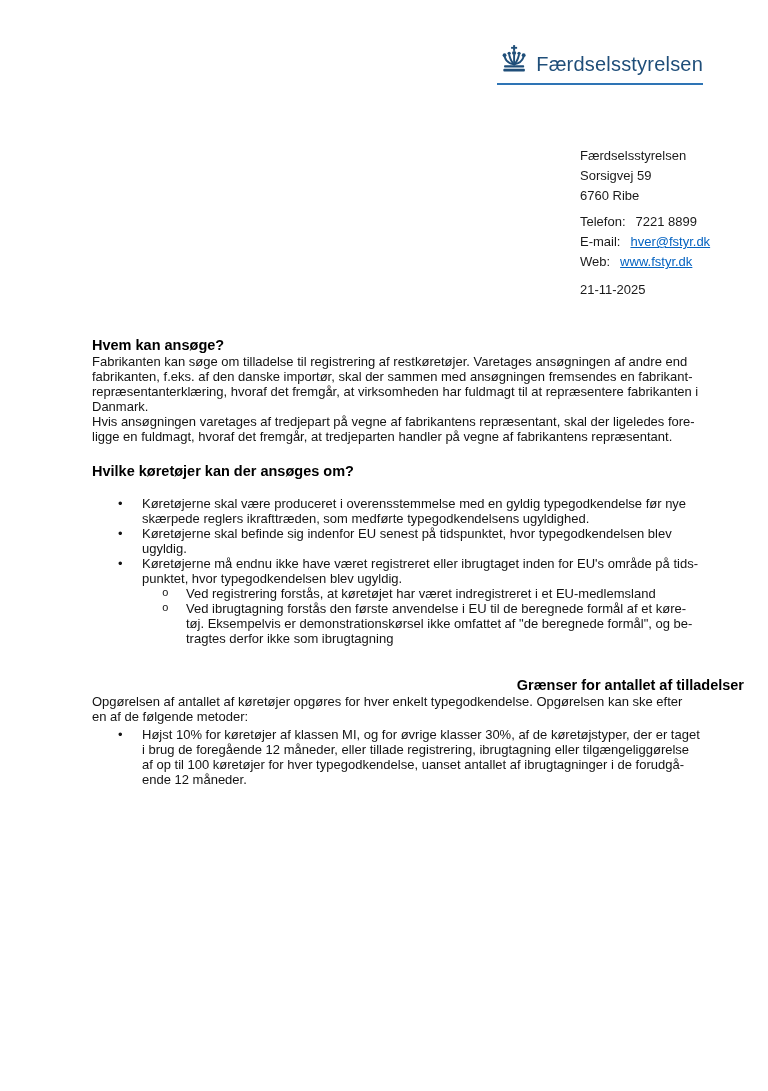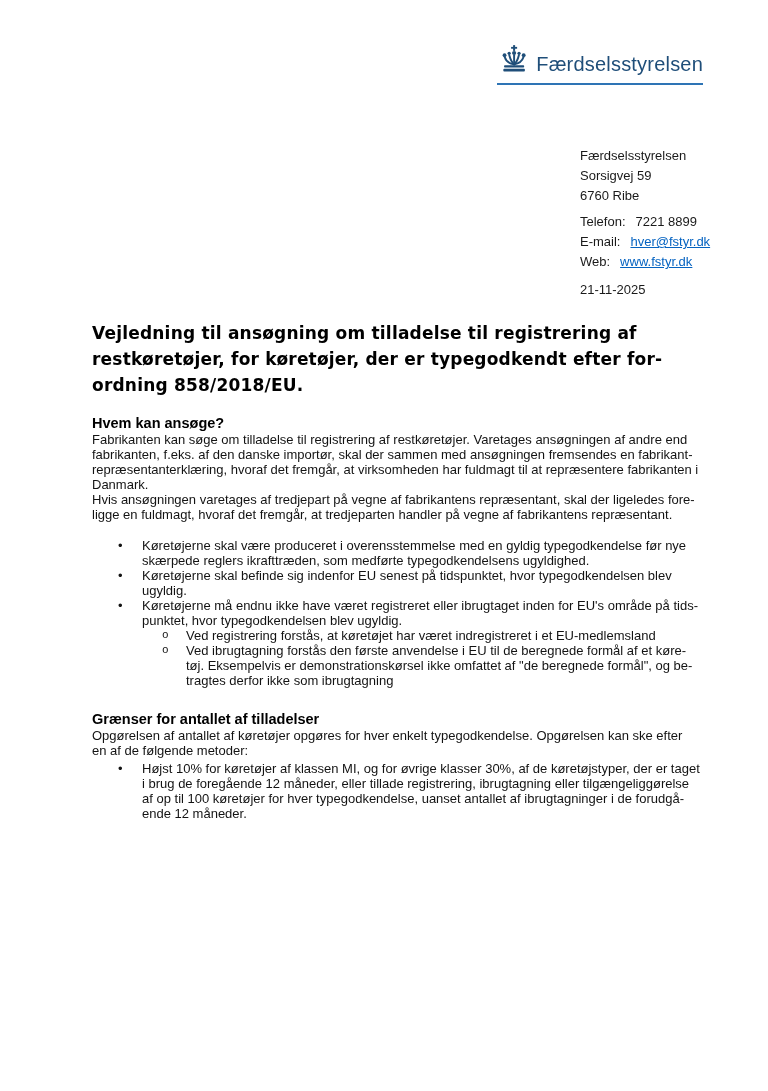--- a/index.html
+++ b/index.html
@@ -57,21 +57,21 @@
   }
   h2{
     margin:0;font-weight:bold;font-size:14.5px;line-height:18px;color:#000;
   }
   p{
     margin:0;font-size:13px;line-height:15px;white-space:pre-line;
   }
   .intro{margin-top:15px;}
   .h-who{margin-top:16px;}
   .h-which{margin-top:18px;}
-  .h-limits{margin-top:22px;}
+  .h-limits{margin-top:30px;text-align:right;}
   .p-limits2{}
 
   ul{list-style:none;margin:0;padding:0;font-size:13px;line-height:15px;}
   ul.lvl1{margin-top:16px;}
   ul.lvl2{margin-top:0;}
   ul.last{margin-top:3px;}
   li{display:flex;}
   .lvl1 li{margin-left:26px;}
   .lvl2 li{margin-left:70px;}
   .marker{width:24px;flex-shrink:0;}
@@ -123,33 +123,31 @@
     <div>
       <span>E-mail:</span><a class="val">hver@fstyr.dk</a>
     </div>
     <div>
       <span>Web:</span><a class="val">www.fstyr.dk</a>
     </div>
     <div class="grp-date">21-11-2025</div>
   </aside>
 
   <main>
-    <h1>Vejledning til ansøgning om tilladelse til registrering af
-restkøretøjer, for køretøjer, der er typegodkendt efter for-
-ordning 858/2018/EU.</h1>
 
 
     <h2 class="h-who">Hvem kan ansøge?</h2>
     <p>Fabrikanten kan søge om tilladelse til registrering af restkøretøjer. Varetages ansøgningen af andre end
 fabrikanten, f.eks. af den danske importør, skal der sammen med ansøgningen fremsendes en fabrikant-
 repræsentanterklæring, hvoraf det fremgår, at virksomheden har fuldmagt til at repræsentere fabrikanten i
 Danmark.
 Hvis ansøgningen varetages af tredjepart på vegne af fabrikantens repræsentant, skal der ligeledes fore-
 ligge en fuldmagt, hvoraf det fremgår, at tredjeparten handler på vegne af fabrikantens repræsentant.</p>
 
+    <h2 class="h-which">Hvilke køretøjer kan der ansøges om?</h2>
 
     <ul class="lvl1">
       <li>
         <span class="marker">•</span>
         <span class="li-text">Køretøjerne skal være produceret i overensstemmelse med en gyldig typegodkendelse før nye
 skærpede reglers ikrafttræden, som medførte typegodkendelsens ugyldighed.</span>
       </li>
       <li>
         <span class="marker">•</span>
         <span class="li-text">Køretøjerne skal befinde sig indenfor EU senest på tidspunktet, hvor typegodkendelsen blev

